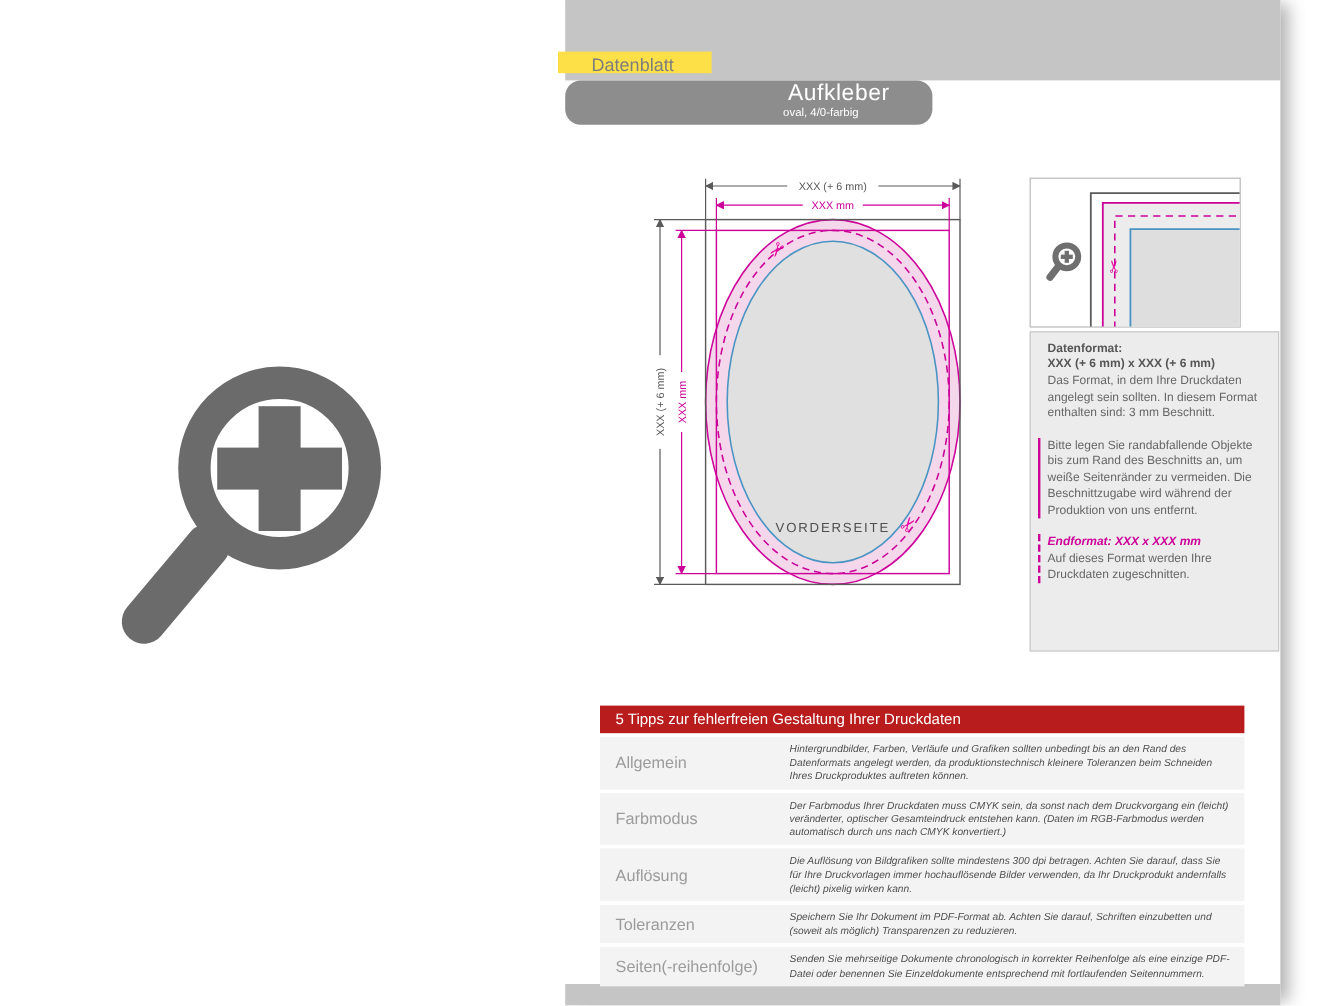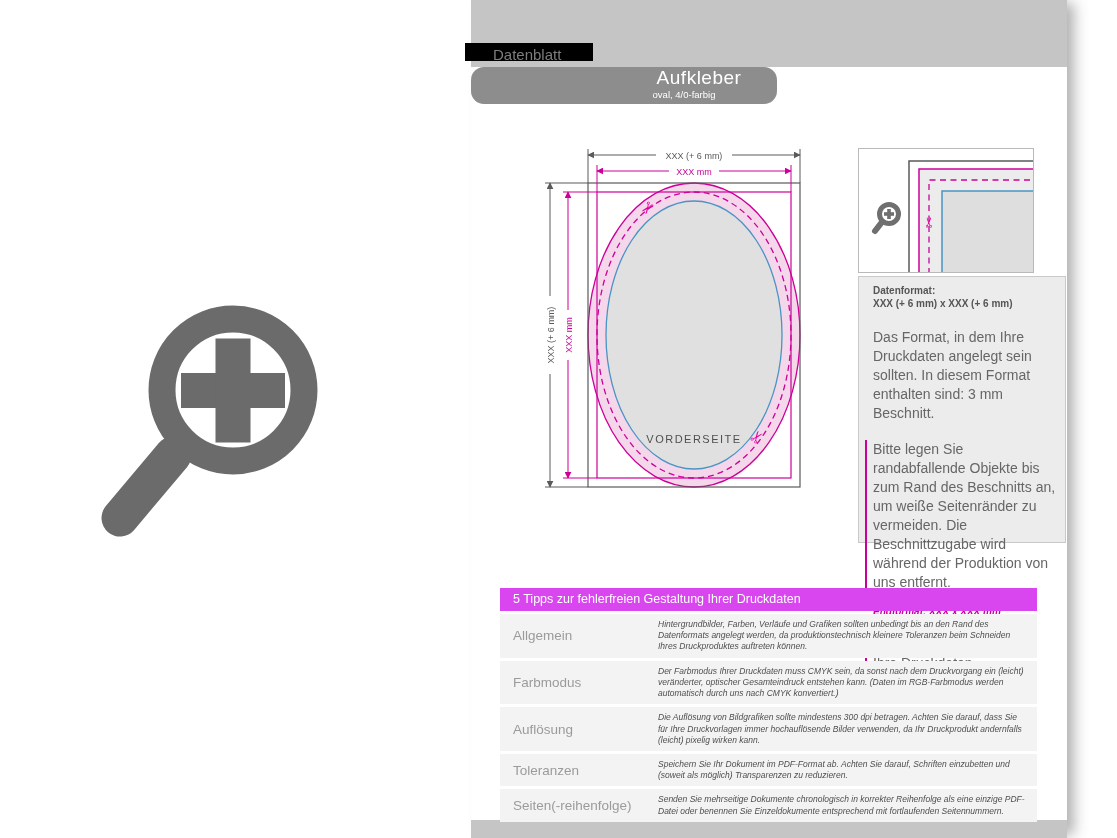--- a/index.html
+++ b/index.html
@@ -3,42 +3,42 @@
 <meta charset="utf-8">
 <style>
   html,body{margin:0;padding:0;background:#ffffff;width:1117px;height:838px;
     font-family:"Liberation Sans", sans-serif; overflow:hidden; position:relative;}
   .abs{position:absolute;}
   
   #page{position:absolute; left:471px; top:0; width:596px; height:838px; background:#ffffff;
         box-shadow:10px 0 13px -3px rgba(80,80,80,.45);}
   .top-band{left:0; top:0; width:596px; height:67px; background:#c5c5c5;}
   .bottom-band{left:0; top:820px; width:596px; height:18px; background:#c5c5c5;}
-  .tab-box{left:-6px; top:43px; width:128px; height:18px; background:#000000;
+  .tab-box{left:-6px; top:43px; width:128px; height:18px; background:#fde047;
            color:#7d7d7d; font-size:15px; line-height:24px; padding-left:28px; box-sizing:border-box;}
   .title-bar{left:0; top:67px; width:306px; height:37px; background:#8d8d8d; color:#ffffff; text-align:center;border-radius:13px;}
   .title-bar .t1{padding-left:150px; font-size:19px; line-height:22px; font-weight:400; letter-spacing:.5px;}
   .title-bar .t2{padding-left:120px; font-size:9.5px; line-height:11px;}
   
   .detail-box{left:387px; top:148px; width:176px; height:125px; background:#ffffff; border:1px solid #b9b9b9; box-sizing:border-box;}
   .info-panel{left:387px; top:276px; width:208px; height:267px; background:#ececec; border:1px solid #c9c9c9;
               box-sizing:border-box; padding:7px 8px 7px 6px; color:#5d5d5d;}
   .info-panel .sec{margin-bottom:13px;}
   .sec-plain{padding-left:8px;}
   .sec-border-magenta{border-left:2px solid #cc0099; padding-left:6px;}
   .sec-border-magenta-dashed{border-left:2px dashed #cc0099; padding-left:6px;}
   .sec-border-blue{border-left:2px solid #3a8cc0; padding-left:6px;}
   .info-panel .h{font-size:10px; font-weight:bold; color:#555555; line-height:1.3;}
   .info-panel .h.mag{color:#cc0099;font-style:italic;}
   .info-panel .h.blu{color:#3a8cc0;}
   .info-panel .sub.blu{color:#3a8cc0; font-size:9.5px; line-height:1.25;}
-  .info-panel .b{font-size:14px; line-height:1.35; color:#666666; margin-top:18px;}
+  .info-panel .b{font-size:10px; line-height:1.35; color:#666666; margin-top:1px;}
   
   .tips{left:29px; top:588px; width:537px;}
-  .tips-header{background:#d946ef; color:#ffffff; font-size:12.5px; height:23px; line-height:23px; padding-left:13px;}
+  .tips-header{background:#b91c1c; color:#ffffff; font-size:12.5px; height:23px; line-height:23px; padding-left:13px;}
   .tips-row{display:flex; background:#f3f3f3; margin-top:3px; align-items:center;}
   .tips-label{width:158px; box-sizing:border-box; padding:6px 4px 6px 13px; font-size:13.5px; color:#9b9b9b;}
   .tips-text{flex:1; padding:5px 12px 5px 0; font-size:8.5px; line-height:1.32; color:#4f4f4f;font-style:italic;}
 </style>
 </head>
 <body>
 
 <svg class="abs" style="left:88px; top:285px;" width="280" height="290" viewBox="0 0 280 290" aria-hidden="true">
   <circle cx="145" cy="105" r="71" fill="none" stroke="#6b6b6b" stroke-width="27"></circle>
   <line x1="85" y1="170" x2="32" y2="233" stroke="#6b6b6b" stroke-width="37" stroke-linecap="round"></line>

